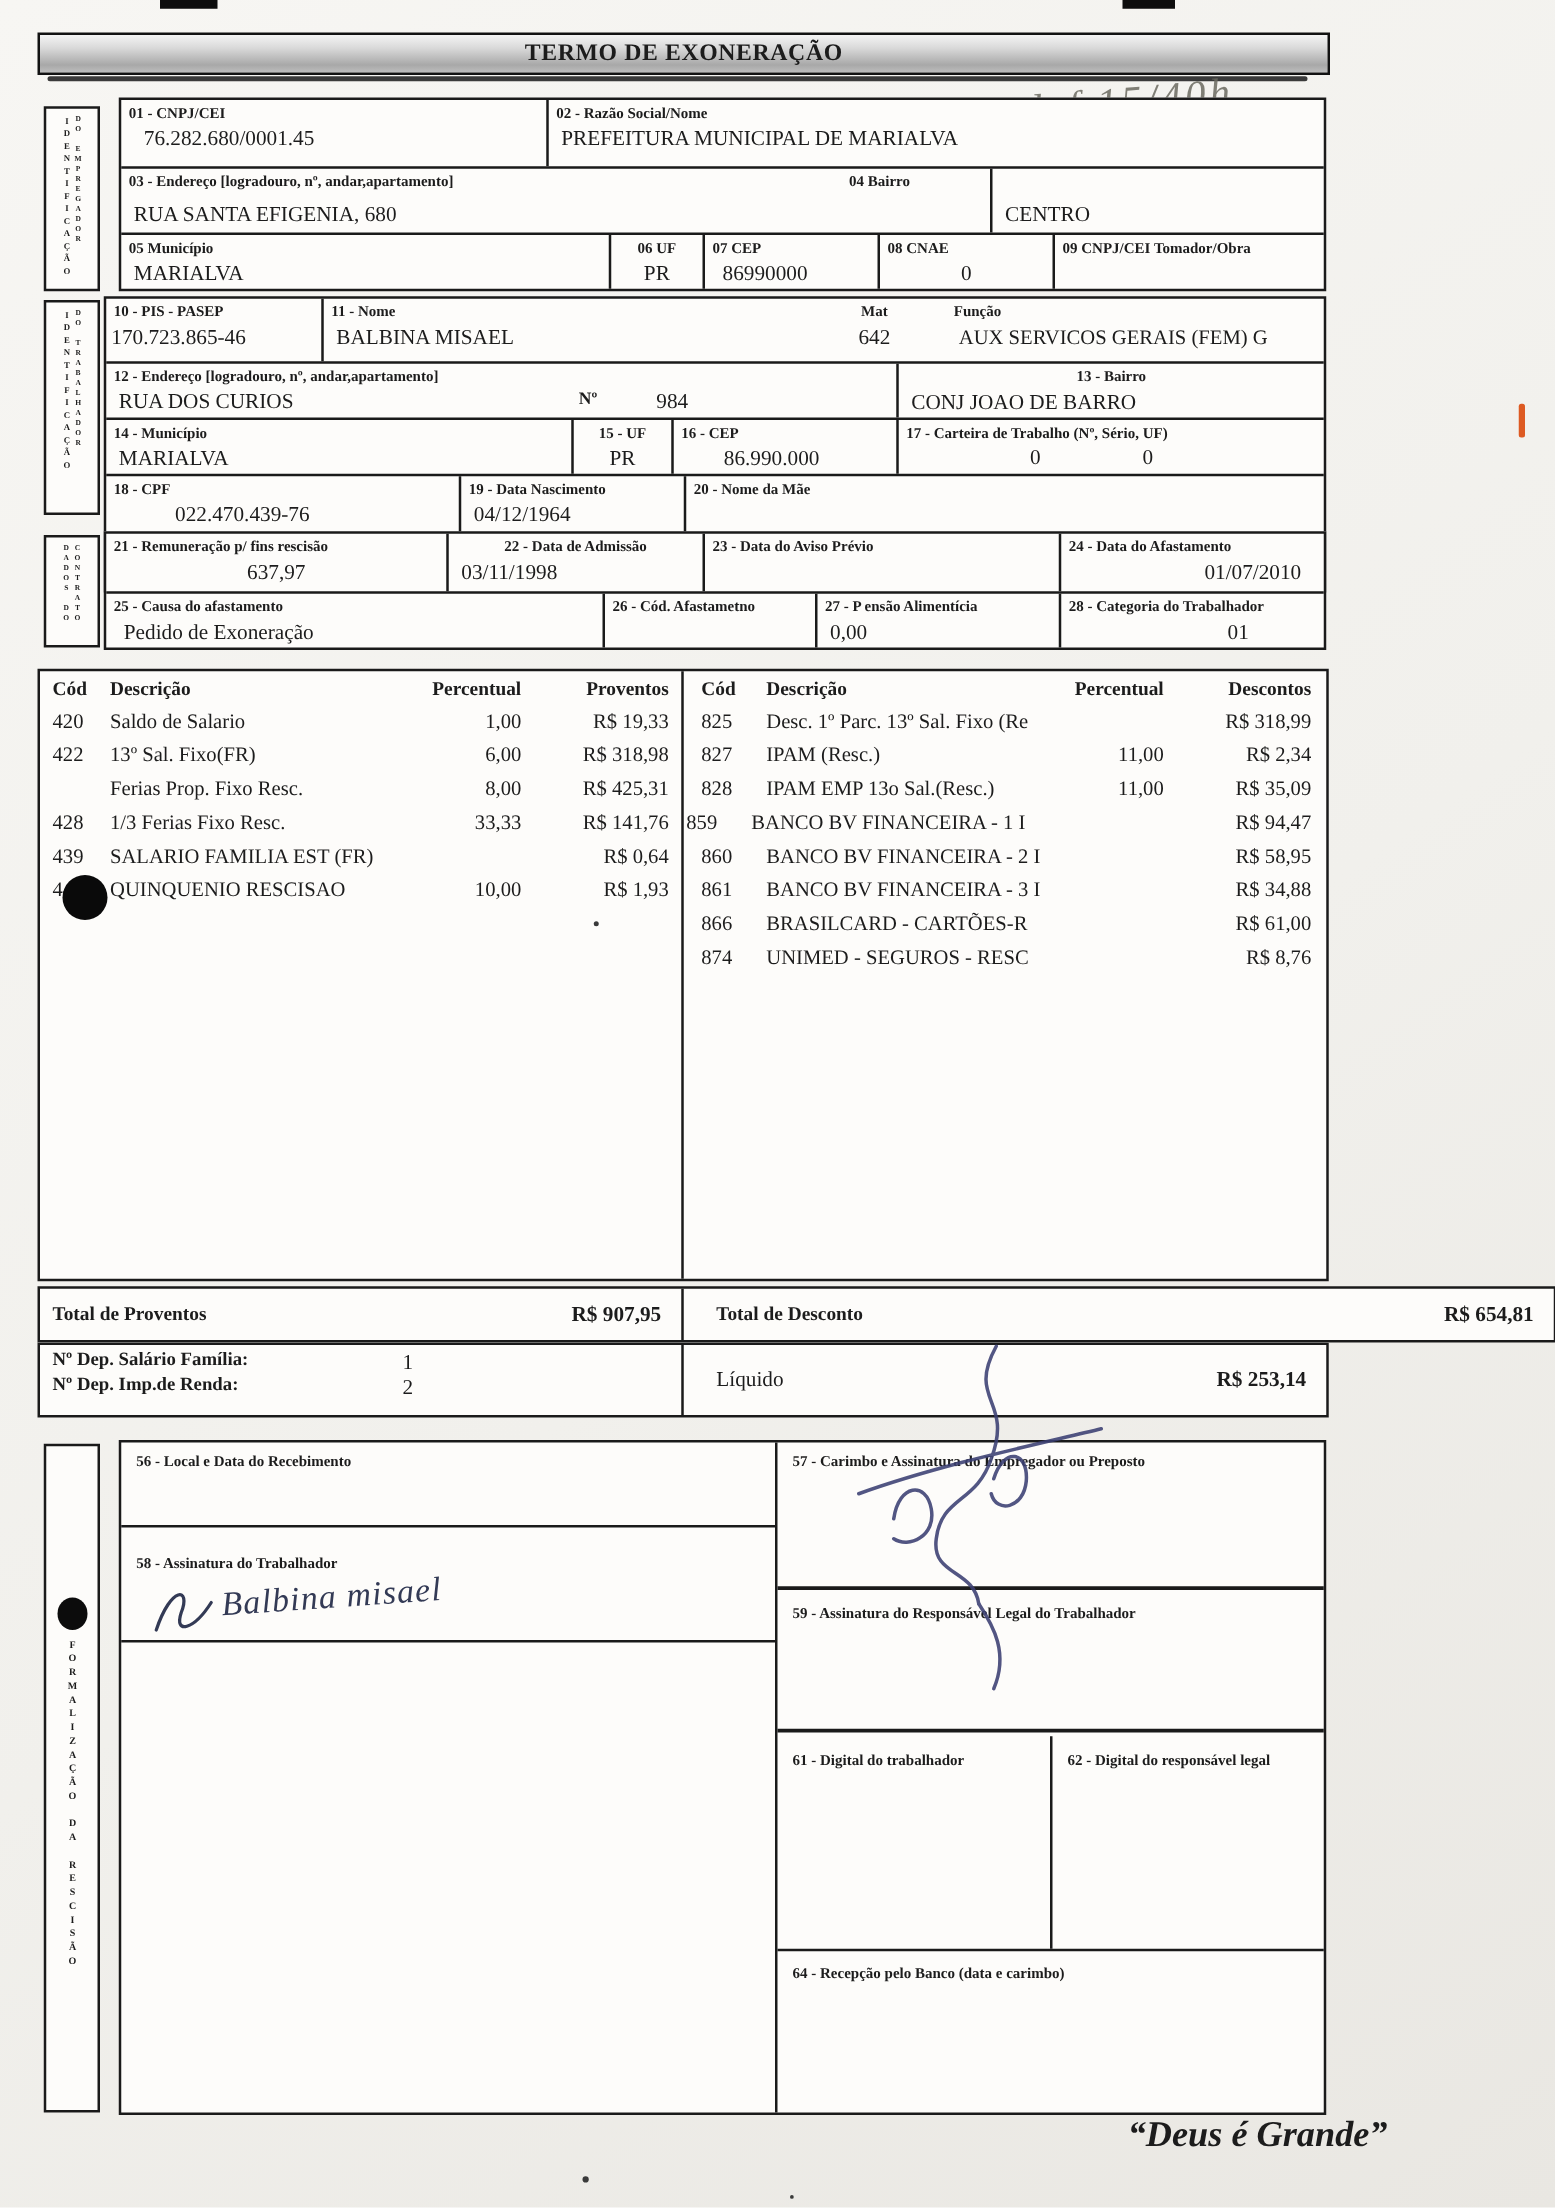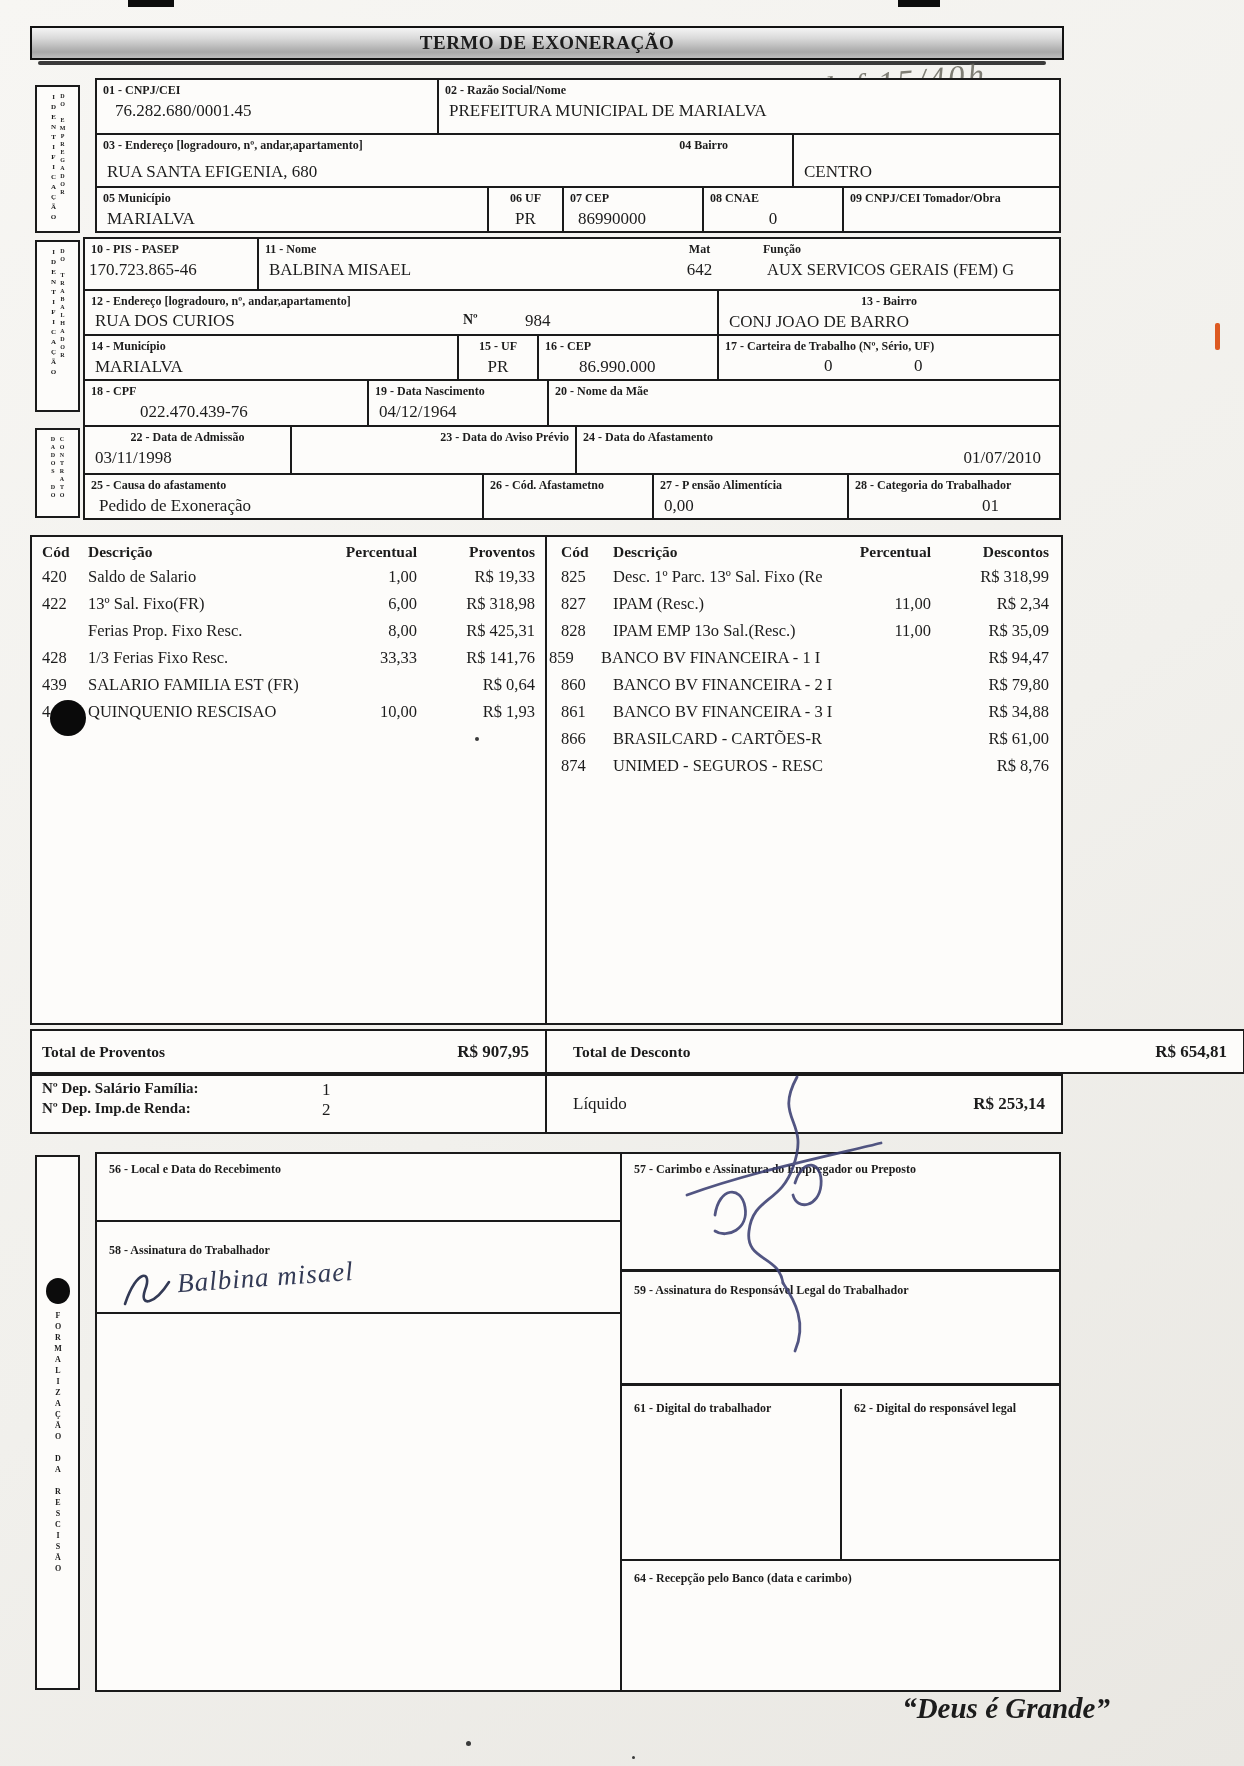--- a/index.html
+++ b/index.html
@@ -183,26 +183,30 @@
     </div>
   </div>
 </div>
 
 <div class="vstrip" style="left:35px;top:428px;width:45px;height:90px">
   <span class="vtxt v6">DADOS DO</span>
   <span class="vtxt v6">CONTRATO</span>
 </div>
 <div class="box" style="left:83px;top:425px;width:978px;height:95px;display:flex;flex-direction:column">
   <div class="r" style="height:47px">
+    <div class="c" style="width:272px">
+      <div class="lbl">21 - Remuneração p/ fins rescisão</div>
+      <div class="val" style="text-align:center;padding-left:0">637,97</div>
+    </div>
     <div class="c" style="width:205px">
       <div class="lbl" style="text-align:center">22 - Data  de Admissão</div>
       <div class="val">03/11/1998</div>
     </div>
     <div class="c" style="width:285px">
-      <div class="lbl" style="text-align:right">23 - Data  do Aviso Prévio</div>
+      <div class="lbl" style="text-align:left">23 - Data  do Aviso Prévio</div>
       <div class="val"></div>
     </div>
     <div class="c" style="flex:1">
       <div class="lbl">24 - Data  do Afastamento</div>
       <div class="val" style="text-align:right;padding-right:18px">01/07/2010</div>
     </div>
   </div>
   <div class="r" style="flex:1">
     <div class="c" style="width:397px">
       <div class="lbl">25 - Causa do afastamento</div>
@@ -298,21 +302,21 @@
     <div class="trow gr" style="padding:0 12px 0 2px">
       <span>859</span>
         <span>BANCO BV FINANCEIRA - 1 I</span>
         <span class="tr-right"></span>
         <span class="tr-right">R$ 94,47</span>
     </div>
     <div class="trow gr" style="padding:0 12px 0 14px">
       <span>860</span>
         <span>BANCO BV FINANCEIRA - 2 I</span>
         <span class="tr-right"></span>
-        <span class="tr-right">R$ 79,80</span>
+        <span class="tr-right">R$ 58,95</span>
     </div>
     <div class="trow gr" style="padding:0 12px 0 14px">
       <span>861</span>
         <span>BANCO BV FINANCEIRA - 3 I</span>
         <span class="tr-right"></span>
         <span class="tr-right">R$ 34,88</span>
     </div>
     <div class="trow gr" style="padding:0 12px 0 14px">
       <span>866</span>
         <span>BRASILCARD - CARTÕES-R</span>

